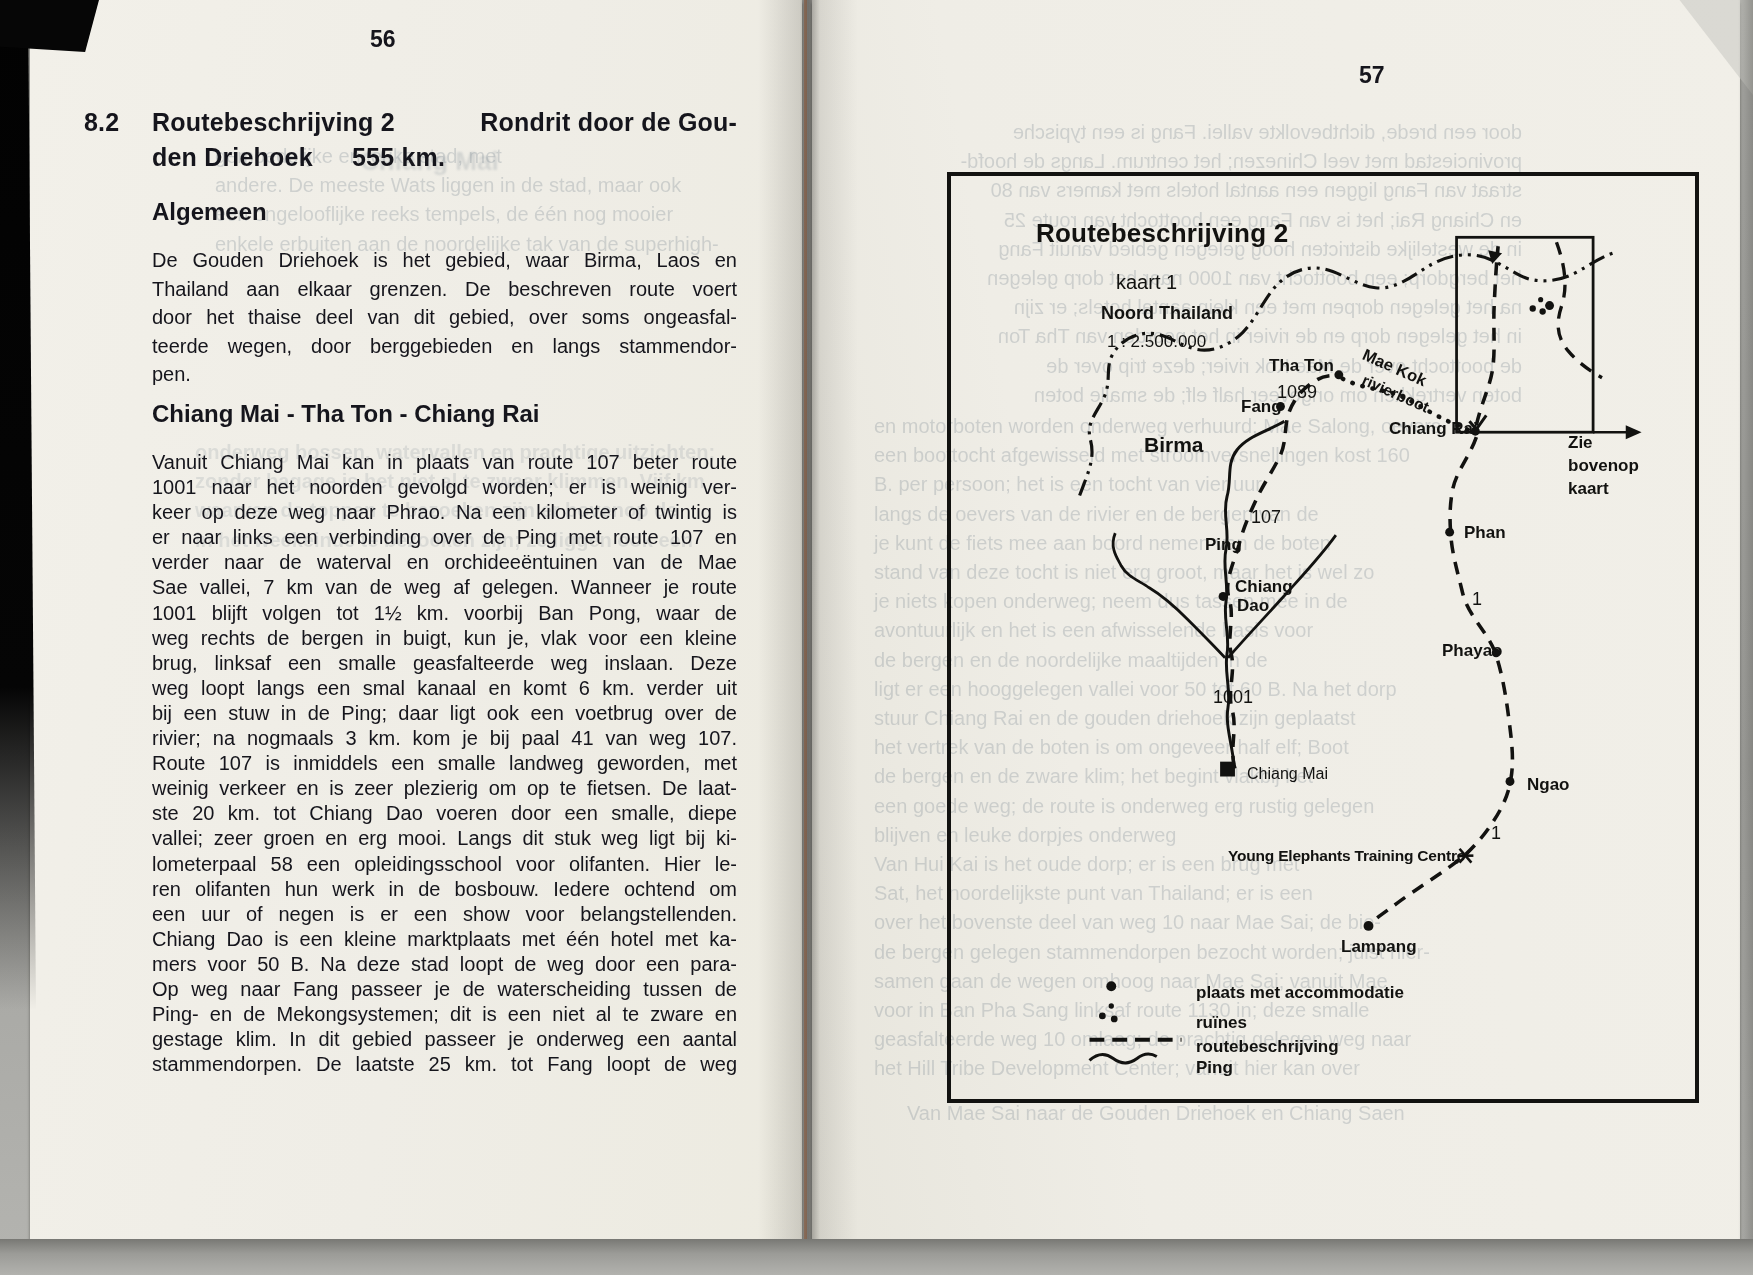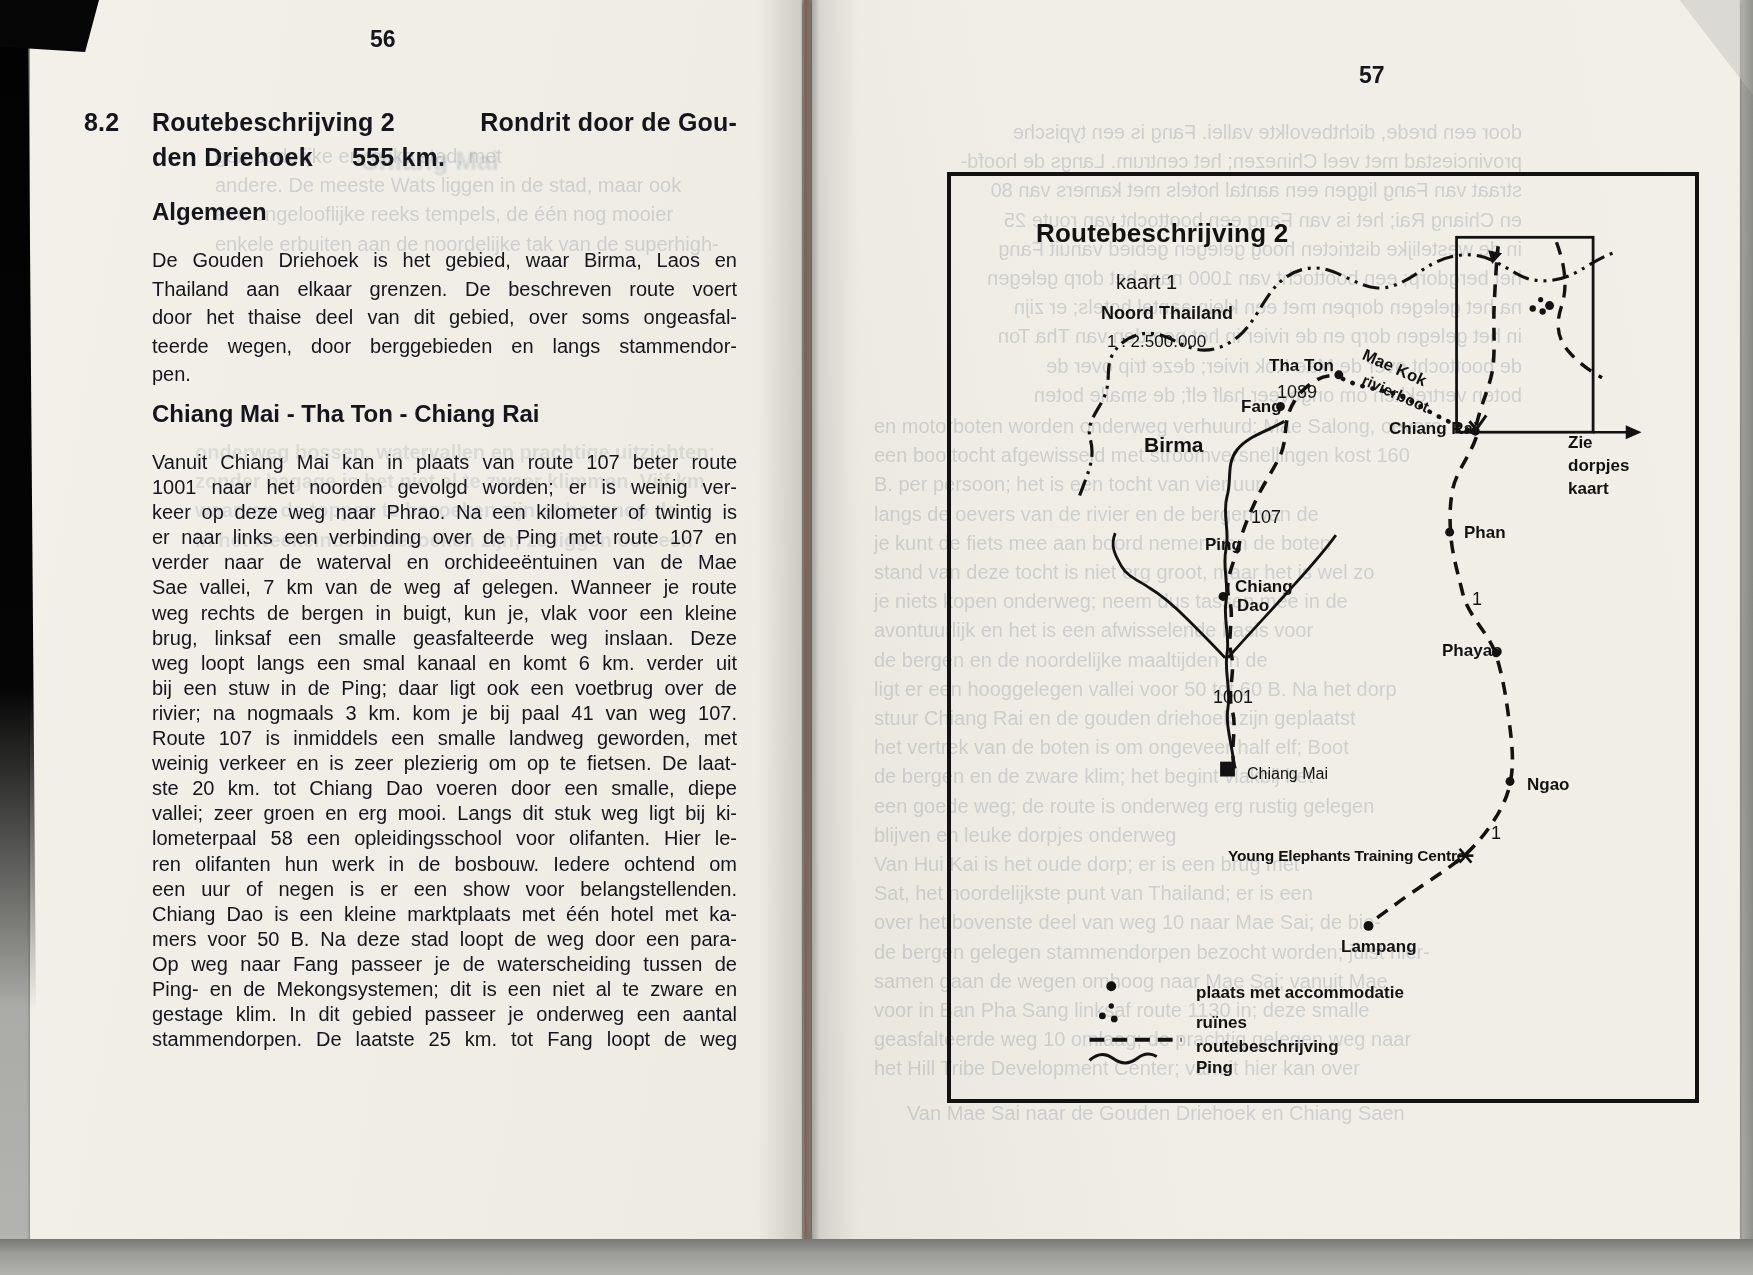--- a/index.html
+++ b/index.html
@@ -106,20 +106,21 @@
 
     <div class="abs ink h-sub" style="left:122px;top:400px;">Chiang Mai - Tha Ton - Chiang Rai</div>
 
     <div class="abs ink body-par par2" style="left:122px;top:450px;width:585px;">
         <div>Vanuit Chiang Mai kan in plaats van route 107 beter route</div>
         <div>1001 naar het noorden gevolgd worden; er is weinig ver-</div>
         <div>keer op deze weg naar Phrao. Na een kilometer of twintig is</div>
         <div>er naar links een verbinding over de Ping met route 107 en</div>
         <div>verder naar de waterval en orchideeëntuinen van de Mae</div>
         <div>Sae vallei, 7 km van de weg af gelegen. Wanneer je route</div>
+        <div>1001 blijft volgen tot 1½ km. voorbij Ban Pong, waar de</div>
         <div>weg rechts de bergen in buigt, kun je, vlak voor een kleine</div>
         <div>brug, linksaf een smalle geasfalteerde weg inslaan. Deze</div>
         <div>weg loopt langs een smal kanaal en komt 6 km. verder uit</div>
         <div>bij een stuw in de Ping; daar ligt ook een voetbrug over de</div>
         <div>rivier; na nogmaals 3 km. kom je bij paal 41 van weg 107.</div>
         <div>Route 107 is inmiddels een smalle landweg geworden, met</div>
         <div>weinig verkeer en is zeer plezierig om op te fietsen. De laat-</div>
         <div>ste 20 km. tot Chiang Dao voeren door een smalle, diepe</div>
         <div>vallei; zeer groen en erg mooi. Langs dit stuk weg ligt bij ki-</div>
         <div>lometerpaal 58 een opleidingsschool voor olifanten. Hier le-</div>
@@ -251,21 +252,21 @@
 
       <div class="ml" style="left:318px;top:181px;">Tha Ton</div>
       <div class="ml ml-plain" style="left:326px;top:207px;font-weight:400;font-size:18px;">1089</div>
       <div class="ml rot" style="left:416px;top:170px;">Mae Kok</div>
       <div class="ml rot" style="left:415px;top:196px;font-size:15.5px;">rivierboot</div>
       <div class="ml" style="left:290px;top:222px;">Fang</div>
       <div class="ml birma" style="left:193px;top:258px;">Birma</div>
       <div class="ml" style="left:438px;top:244px;">Chiang Rai</div>
 
       <div class="ml" style="left:617px;top:258px;">Zie</div>
-      <div class="ml" style="left:617px;top:281px;">dorpjes</div>
+      <div class="ml" style="left:617px;top:281px;">bovenop</div>
       <div class="ml" style="left:617px;top:304px;">kaart</div>
 
       <div class="ml ml-plain" style="left:300px;top:332px;font-weight:400;font-size:18px;">107</div>
       <div class="ml" style="left:254px;top:360px;">Ping</div>
       <div class="ml" style="left:284px;top:402px;">Chiang</div>
       <div class="ml" style="left:286px;top:421px;">Dao</div>
       <div class="ml" style="left:513px;top:348px;">Phan</div>
       <div class="ml ml-plain" style="left:521px;top:414px;font-weight:400;font-size:18px;">1</div>
       <div class="ml" style="left:491px;top:466px;">Phayao</div>
       <div class="ml ml-plain" style="left:262px;top:512px;font-weight:400;font-size:18px;">1001</div>

